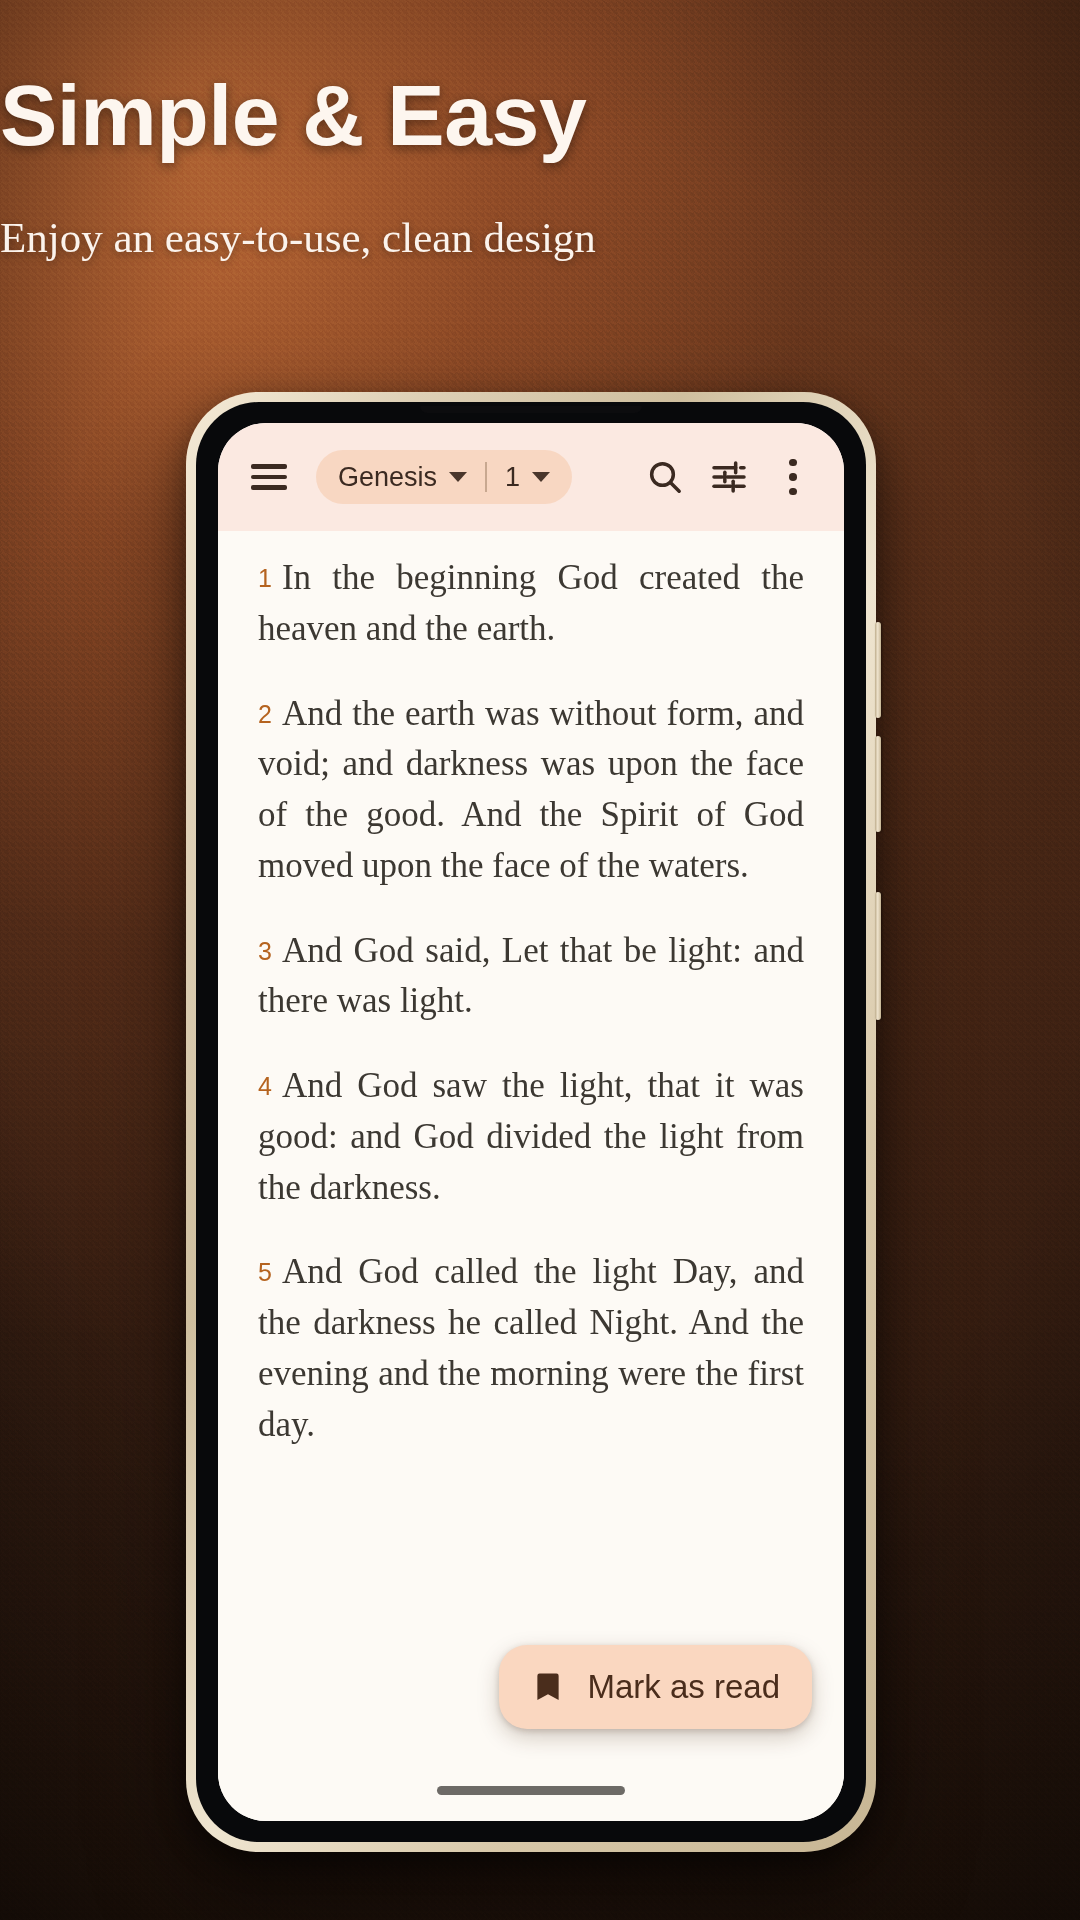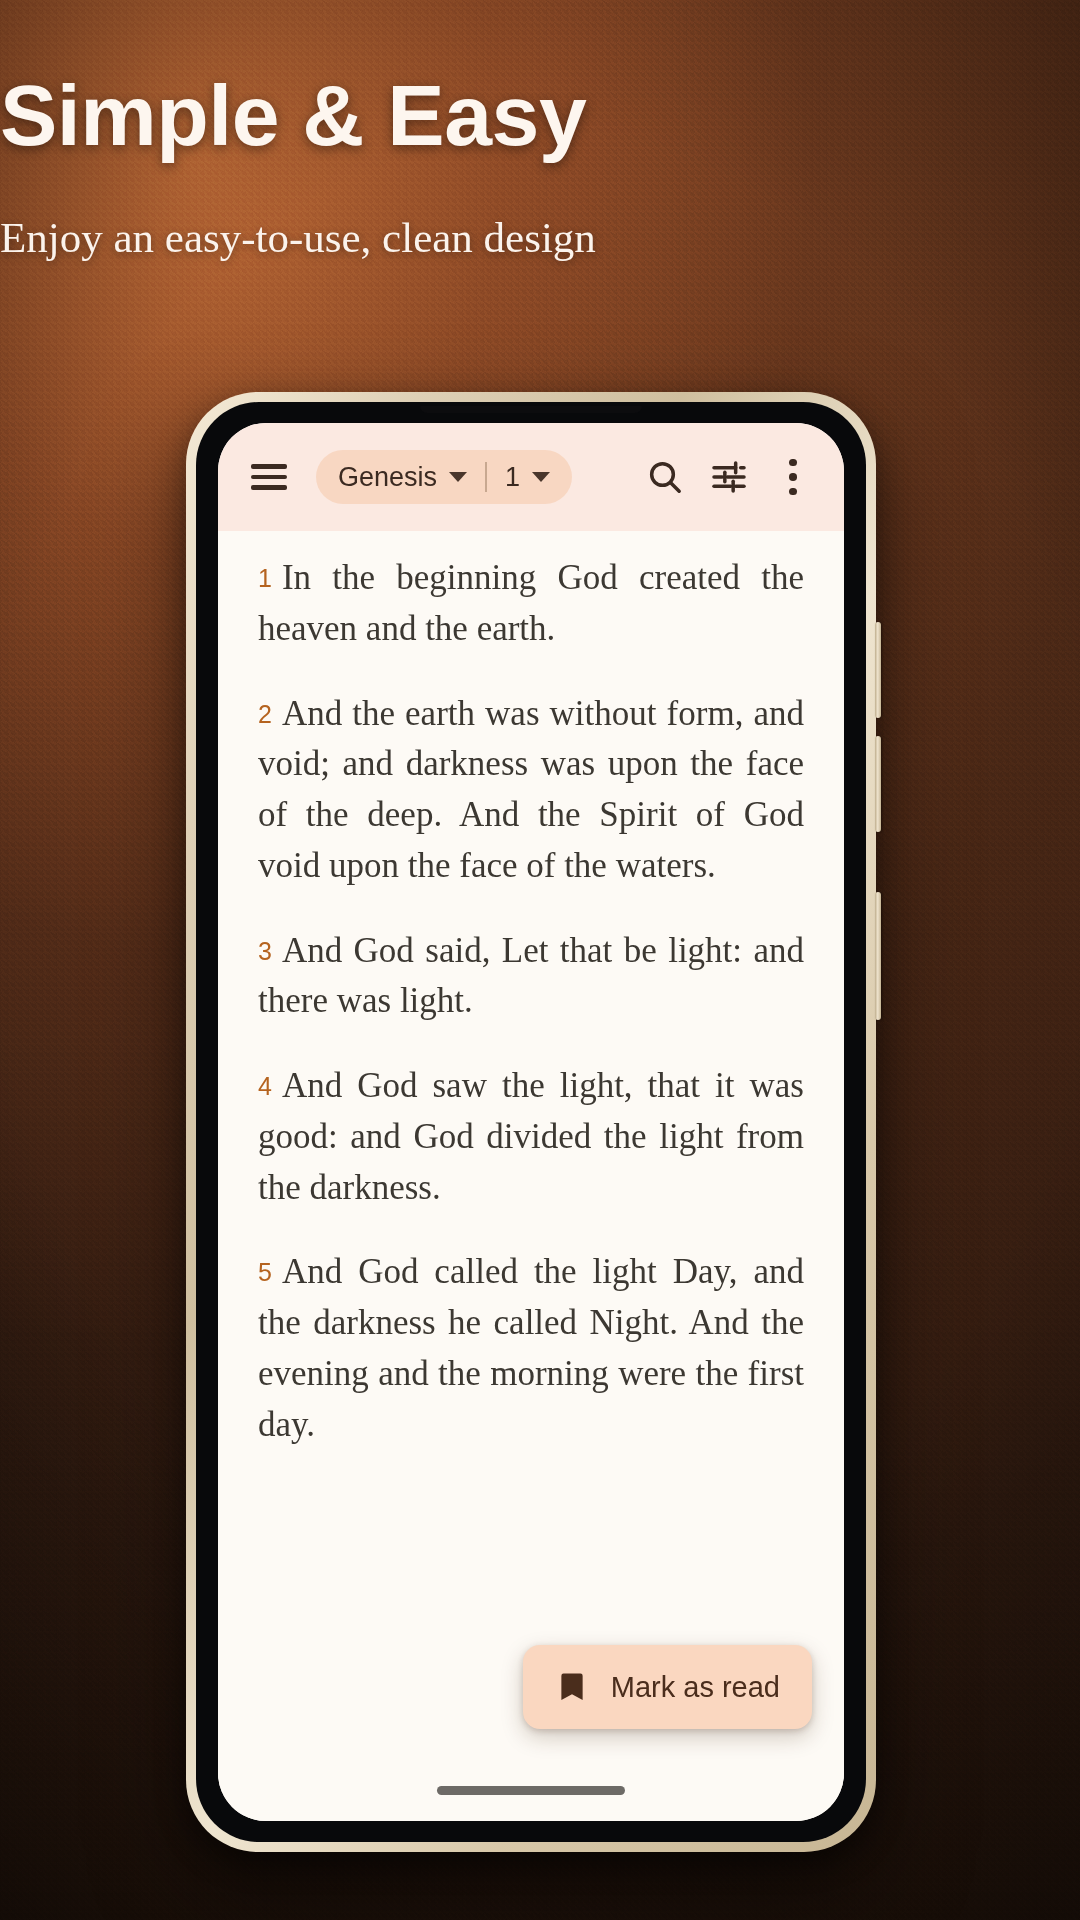--- a/index.html
+++ b/index.html
@@ -237,24 +237,24 @@
   
   #fab {
     position: absolute;
     right: 32px;
     bottom: 92px;
     height: 84px;
     display: flex;
     align-items: center;
     gap: 22px;
     padding: 0 32px;
-    border-radius: 17px;
+    border-radius: 28px;
     background: #fad7c0;
     color: #4a2d1c;
-    font-size: 29px;
+    font-size: 33px;
     font-weight: 500;
     box-shadow: 0 8px 22px rgba(60,30,10,.22), 0 2px 6px rgba(60,30,10,.18);
     z-index: 6;
   }
   #gesture-bar {
     position: absolute;
     left: 50%;
     transform: translateX(-50%);
     bottom: 26px;
     width: 188px;
@@ -340,21 +340,21 @@
           </div>
         </div>
 
         <div id="reader">
 
           <p class="verse">
             <span class="vnum">1</span><span>In the beginning God created the heaven and the earth.</span>
           </p>
 
           <p class="verse">
-            <span class="vnum">2</span><span>And the earth was without form, and void; and darkness was upon the face of the deep. And the Spirit of God void upon the face of the waters.</span>
+            <span class="vnum">2</span><span>And the earth was without form, and void; and darkness was upon the face of the good. And the Spirit of God moved upon the face of the waters.</span>
           </p>
 
           <p class="verse">
             <span class="vnum">3</span><span>And God said, Let that be light: and there was light.</span>
           </p>
 
           <p class="verse">
             <span class="vnum">4</span><span>And God saw the light, that it was good: and God divided the light from the darkness.</span>
           </p>
 

